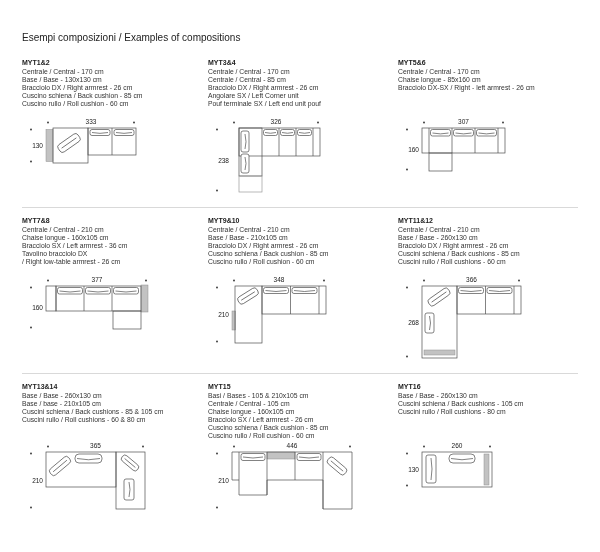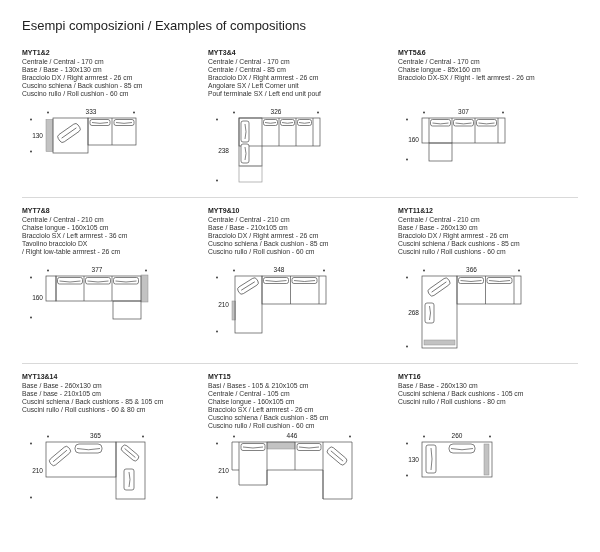--- a/index.html
+++ b/index.html
@@ -1,18 +1,18 @@
 <!DOCTYPE html>
 <html><head>
 <meta charset="utf-8">
 <style>
   html,body { margin:0; padding:0; background:#ffffff; }
   body { width:600px; height:552px; font-family:"Liberation Sans", sans-serif; color:#2a2a2a; overflow:hidden; }
   .page { padding:18px 0 0 22px; width:556px; }
-  .page-header { font-size:13px; color:#222; margin:0 0 16px 0; font-weight:normal; }
+  .page-header { font-size:10px; color:#222; margin:14px 0 16px 0; font-weight:normal; }
   .row { display:flex; }
   .row + .row { border-top:1px solid #d9d9d9; margin-top:9px; padding-top:9px; }
   .cell { box-sizing:border-box; }
   .cell.c1 { width:186px; }
   .cell.c2 { width:190px; }
   .cell.c3 { width:180px; }
   .cell-text { height:56px; overflow:visible; }
   .comp-title { font-size:7px; font-weight:bold; margin:0 0 2px 0; color:#1c1c1c; }
   .specs div { font-size:6.8px; line-height:8.1px; color:#333; white-space:nowrap; }
   .plan svg { display:block; }

